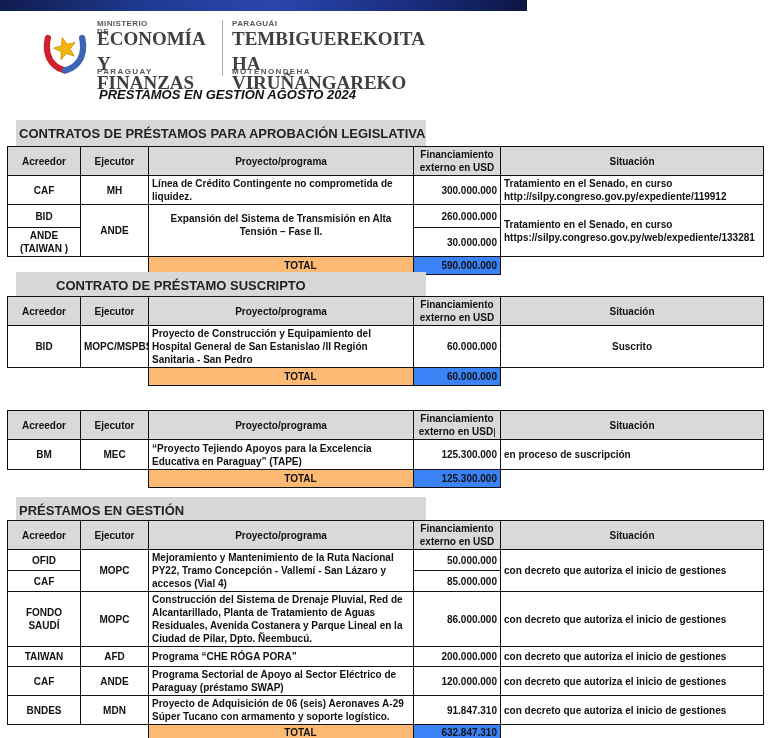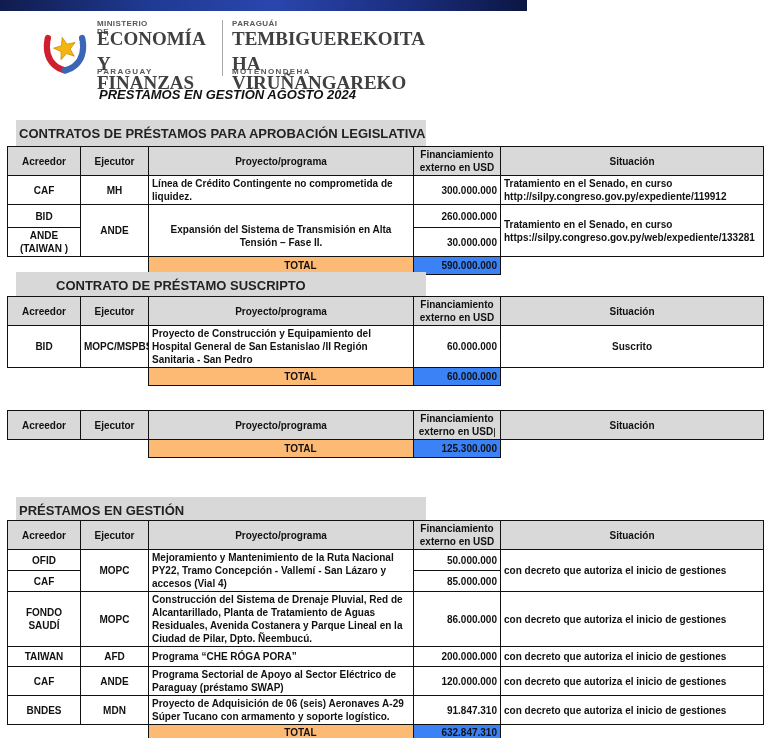--- a/index.html
+++ b/index.html
@@ -31,21 +31,21 @@
 
   
   table.tbl{position:absolute;left:7px;width:756px;border-collapse:collapse;table-layout:fixed;
       font-size:10px;font-weight:bold;color:#111;}
   .tbl th,.tbl td{border:1.5px solid #111;padding:1px 3px;line-height:1.3;overflow:hidden;
       vertical-align:middle;box-sizing:border-box;}
   .tbl th{background:#d9d9d9;text-align:center;font-weight:bold;}
   .c-acr{width:73px;} .c-eje{width:68px;} .c-pro{width:265px;} .c-fin{width:87px;} .c-sit{width:263px;}
   td.acr,td.eje{text-align:center;}
   td.pro{text-align:left;}
-  td.pro-center{text-align:center;vertical-align:top;padding-top:18px;}
+  td.pro-center{text-align:center;vertical-align:top;padding-top:7px;}
   td.fin{text-align:right;}
   td.sit{text-align:left;}
   td.sit-center{text-align:center;}
   td.ghost{border:none;background:transparent;}
   td.total-label{background:#fdba74;text-align:center;padding-left:42px;}
   td.total-value{background:#3b82f6;text-align:right;}
   .text-cursor{display:inline-block;width:1px;height:9px;background:#333;margin-left:1px;vertical-align:text-bottom;}
 </style>
 </head>
 <body>
@@ -182,20 +182,27 @@
         <tr style="height:22px;">
       <th>Acreedor</th>
       <th>Ejecutor</th>
       <th>Proyecto/programa</th>
       <th>
         <div>Financiamiento</div>
         <div><span>externo en USD</span><span class="text-cursor"></span></div>
       </th>
       <th>Situación</th>
     </tr>
+    <tr style="height:30px;">
+      <td class="acr">BM</td>
+      <td class="eje">MEC</td>
+      <td class="pro">“Proyecto Tejiendo Apoyos para la Excelencia Educativa en Paraguay” (TAPE)</td>
+      <td class="fin">125.300.000</td>
+      <td class="sit">en proceso de suscripción</td>
+    </tr>
     <tr style="height:18px;">
       <td class="ghost" colspan="2"></td>
       <td class="total-label">TOTAL</td>
       <td class="fin total-value">125.300.000</td>
       <td class="ghost"></td>
     </tr>
   </tbody>
     </table>
 
   <div class="section-bar" style="top:497px;">PRÉSTAMOS EN GESTIÓN</div>

